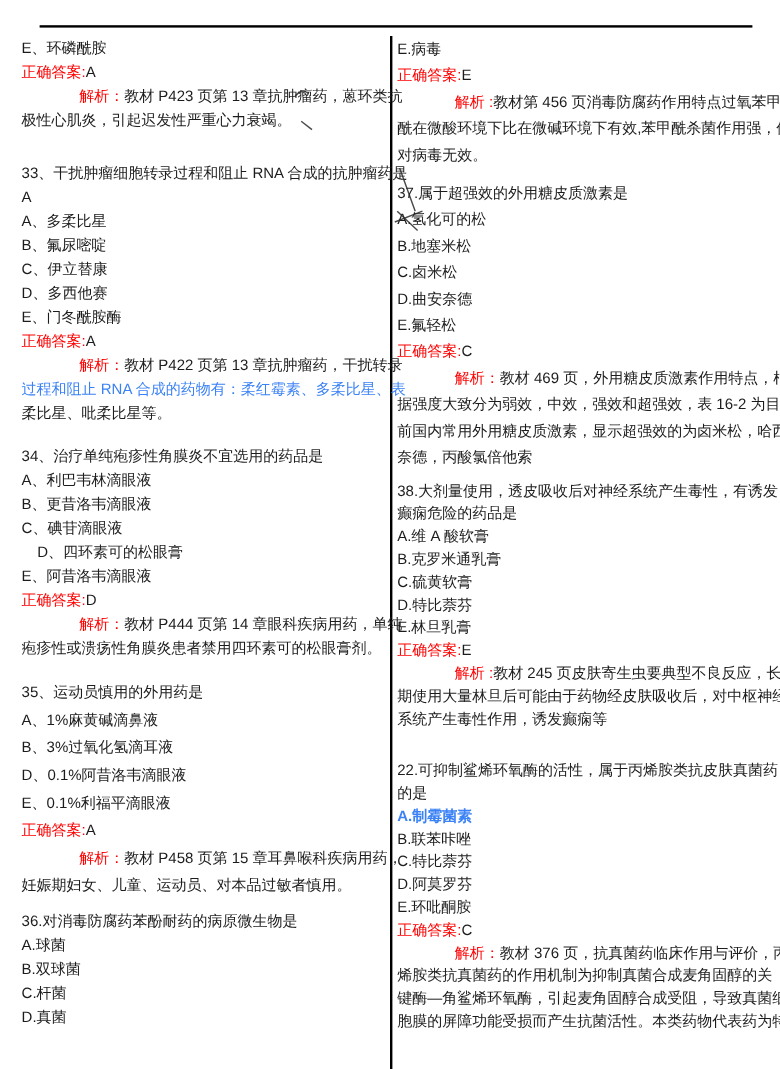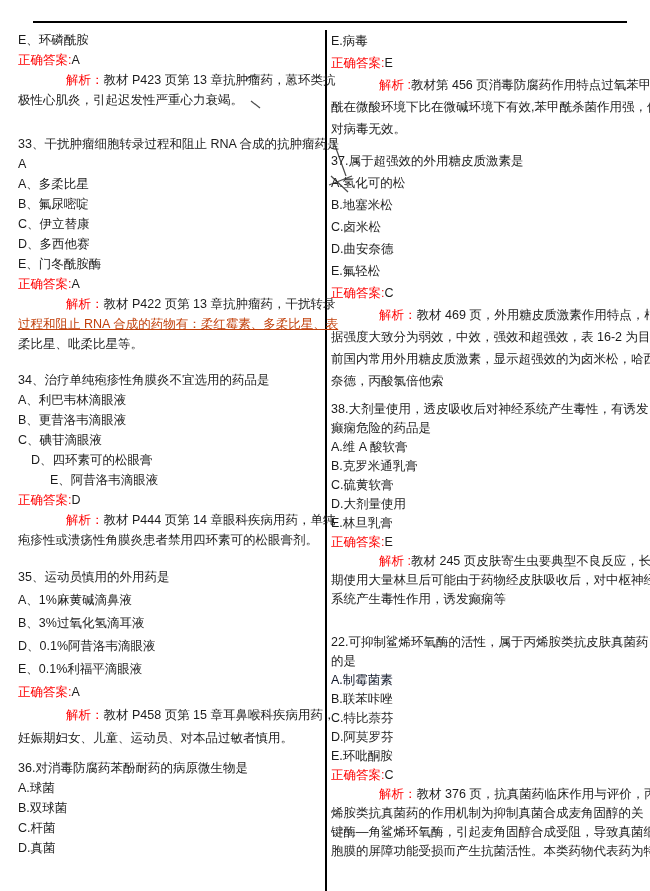--- a/index.html
+++ b/index.html
@@ -45,30 +45,30 @@
     <div class="block" style="margin-top: 24px;">
       <div class="line" style="line-height: 20px;"><span style="color: rgb(28, 28, 28);">33、干扰肿瘤细胞转录过程和阻止 RNA 合成的抗肿瘤药是</span></div>
       <div class="line" style="line-height: 20px;"><span style="color: rgb(28, 28, 28);">A</span></div>
       <div class="line" style="line-height: 20px;"><span style="color: rgb(28, 28, 28);">A、多柔比星</span></div>
       <div class="line" style="line-height: 20px;"><span style="color: rgb(28, 28, 28);">B、氟尿嘧啶</span></div>
       <div class="line" style="line-height: 20px;"><span style="color: rgb(28, 28, 28);">C、伊立替康</span></div>
       <div class="line" style="line-height: 20px;"><span style="color: rgb(28, 28, 28);">D、多西他赛</span></div>
       <div class="line" style="line-height: 20px;"><span style="color: rgb(28, 28, 28);">E、门冬酰胺酶</span></div>
       <div class="line" style="line-height: 20px;"><span style="color: rgb(254, 0, 0);">正确答案:</span><span style="color: rgb(28, 28, 28);">A</span></div>
       <div class="line ind" style="line-height: 20px;"><span style="color: rgb(254, 0, 0);">解析：</span><span style="color: rgb(28, 28, 28);">教材 P422 页第 13 章抗肿瘤药，干扰转录</span></div>
-      <div class="line" style="line-height: 20px;"><span style="color: #c2410c; text-decoration: underline;">过程和阻止 RNA 合成的药物有：柔红霉素、多柔比星、表</span></div>
+      <div class="line" style="line-height: 20px;"><span style="color: #3b82f6;">过程和阻止 RNA 合成的药物有：柔红霉素、多柔比星、表</span></div>
       <div class="line" style="line-height: 20px;"><span style="color: rgb(28, 28, 28);">柔比星、吡柔比星等。</span></div>
     </div>
     <div class="block" style="margin-top: 16px;">
       <div class="line" style="line-height: 20px;"><span style="color: rgb(28, 28, 28);">34、治疗单纯疱疹性角膜炎不宜选用的药品是</span></div>
       <div class="line" style="line-height: 20px;"><span style="color: rgb(28, 28, 28);">A、利巴韦林滴眼液</span></div>
       <div class="line" style="line-height: 20px;"><span style="color: rgb(28, 28, 28);">B、更昔洛韦滴眼液</span></div>
       <div class="line" style="line-height: 20px;"><span style="color: rgb(28, 28, 28);">C、碘苷滴眼液</span></div>
       <div class="line ind2" style="line-height: 20px;"><span style="color: rgb(28, 28, 28);">D、四环素可的松眼膏</span></div>
-      <div class="line" style="line-height: 20px;"><span style="color: rgb(28, 28, 28); margin-left: 32px;">E、阿昔洛韦滴眼液</span></div>
+      <div class="line" style="line-height: 20px;"><span style="color: rgb(28, 28, 28);">E、阿昔洛韦滴眼液</span></div>
       <div class="line" style="line-height: 20px;"><span style="color: rgb(254, 0, 0);">正确答案:</span><span style="color: rgb(28, 28, 28);">D</span></div>
       <div class="line ind" style="line-height: 20px;"><span style="color: rgb(254, 0, 0);">解析：</span><span style="color: rgb(28, 28, 28);">教材 P444 页第 14 章眼科疾病用药，单纯</span></div>
       <div class="line" style="line-height: 20px;"><span style="color: rgb(28, 28, 28);">疱疹性或溃疡性角膜炎患者禁用四环素可的松眼膏剂。</span></div>
     </div>
     <div class="block" style="margin-top: 16px;">
       <div class="line" style="line-height: 23px;"><span style="color: rgb(28, 28, 28);">35、运动员慎用的外用药是</span></div>
       <div class="line" style="line-height: 23px;"><span style="color: rgb(28, 28, 28);">A、1%麻黄碱滴鼻液</span></div>
       <div class="line" style="line-height: 23px;"><span style="color: rgb(28, 28, 28);">B、3%过氧化氢滴耳液</span></div>
       <div class="line" style="line-height: 23px;"><span style="color: rgb(28, 28, 28);">D、0.1%阿昔洛韦滴眼液</span></div>
       <div class="line" style="line-height: 23px;"><span style="color: rgb(28, 28, 28);">E、0.1%利福平滴眼液</span></div>
@@ -104,31 +104,31 @@
       <div class="line" style="line-height: 22px;"><span style="color: rgb(28, 28, 28);">据强度大致分为弱效，中效，强效和超强效，表 16-2 为目</span></div>
       <div class="line" style="line-height: 22px;"><span style="color: rgb(28, 28, 28);">前国内常用外用糖皮质激素，显示超强效的为卤米松，哈西</span></div>
       <div class="line" style="line-height: 22px;"><span style="color: rgb(28, 28, 28);">奈德，丙酸氯倍他索</span></div>
     </div>
     <div class="block" style="margin-top: 8px;">
       <div class="line" style="line-height: 19px;"><span style="color: rgb(28, 28, 28);">38.大剂量使用，透皮吸收后对神经系统产生毒性，有诱发</span></div>
       <div class="line" style="line-height: 19px;"><span style="color: rgb(28, 28, 28);">癫痫危险的药品是</span></div>
       <div class="line" style="line-height: 19px;"><span style="color: rgb(28, 28, 28);">A.维 A 酸软膏</span></div>
       <div class="line" style="line-height: 19px;"><span style="color: rgb(28, 28, 28);">B.克罗米通乳膏</span></div>
       <div class="line" style="line-height: 19px;"><span style="color: rgb(28, 28, 28);">C.硫黄软膏</span></div>
-      <div class="line" style="line-height: 19px;"><span style="color: rgb(28, 28, 28);">D.大剂量使用</span></div>
+      <div class="line" style="line-height: 19px;"><span style="color: rgb(28, 28, 28);">D.特比萘芬</span></div>
       <div class="line" style="line-height: 19px;"><span style="color: rgb(28, 28, 28);">E.林旦乳膏</span></div>
       <div class="line" style="line-height: 19px;"><span style="color: rgb(254, 0, 0);">正确答案:</span><span style="color: rgb(28, 28, 28);">E</span></div>
       <div class="line ind" style="line-height: 19px;"><span style="color: rgb(254, 0, 0);">解析 :</span><span style="color: rgb(28, 28, 28);">教材 245 页皮肤寄生虫要典型不良反应，长</span></div>
       <div class="line" style="line-height: 19px;"><span style="color: rgb(28, 28, 28);">期使用大量林旦后可能由于药物经皮肤吸收后，对中枢神经</span></div>
       <div class="line" style="line-height: 19px;"><span style="color: rgb(28, 28, 28);">系统产生毒性作用，诱发癫痫等</span></div>
     </div>
     <div class="block" style="margin-top: 24px;">
       <div class="line" style="line-height: 19px;"><span style="color: rgb(28, 28, 28);">22.可抑制鲨烯环氧酶的活性，属于丙烯胺类抗皮肤真菌药</span></div>
       <div class="line" style="line-height: 19px;"><span style="color: rgb(28, 28, 28);">的是</span></div>
-      <div class="line" style="line-height: 19px;"><span style="color: #0f172a;">A.制霉菌素</span></div>
+      <div class="line" style="line-height: 19px;"><span style="color: #3b82f6; font-weight: bold;">A.制霉菌素</span></div>
       <div class="line" style="line-height: 19px;"><span style="color: rgb(28, 28, 28);">B.联苯咔唑</span></div>
       <div class="line" style="line-height: 19px;"><span style="color: rgb(28, 28, 28);">C.特比萘芬</span></div>
       <div class="line" style="line-height: 19px;"><span style="color: rgb(28, 28, 28);">D.阿莫罗芬</span></div>
       <div class="line" style="line-height: 19px;"><span style="color: rgb(28, 28, 28);">E.环吡酮胺</span></div>
       <div class="line" style="line-height: 19px;"><span style="color: rgb(254, 0, 0);">正确答案:</span><span style="color: rgb(28, 28, 28);">C</span></div>
       <div class="line ind" style="line-height: 19px;"><span style="color: rgb(254, 0, 0);">解析：</span><span style="color: rgb(28, 28, 28);">教材 376 页，抗真菌药临床作用与评价，丙</span></div>
       <div class="line" style="line-height: 19px;"><span style="color: rgb(28, 28, 28);">烯胺类抗真菌药的作用机制为抑制真菌合成麦角固醇的关</span></div>
       <div class="line" style="line-height: 19px;"><span style="color: rgb(28, 28, 28);">键酶—角鲨烯环氧酶，引起麦角固醇合成受阻，导致真菌细</span></div>
       <div class="line" style="line-height: 19px;"><span style="color: rgb(28, 28, 28);">胞膜的屏障功能受损而产生抗菌活性。本类药物代表药为特</span></div>
     </div>

